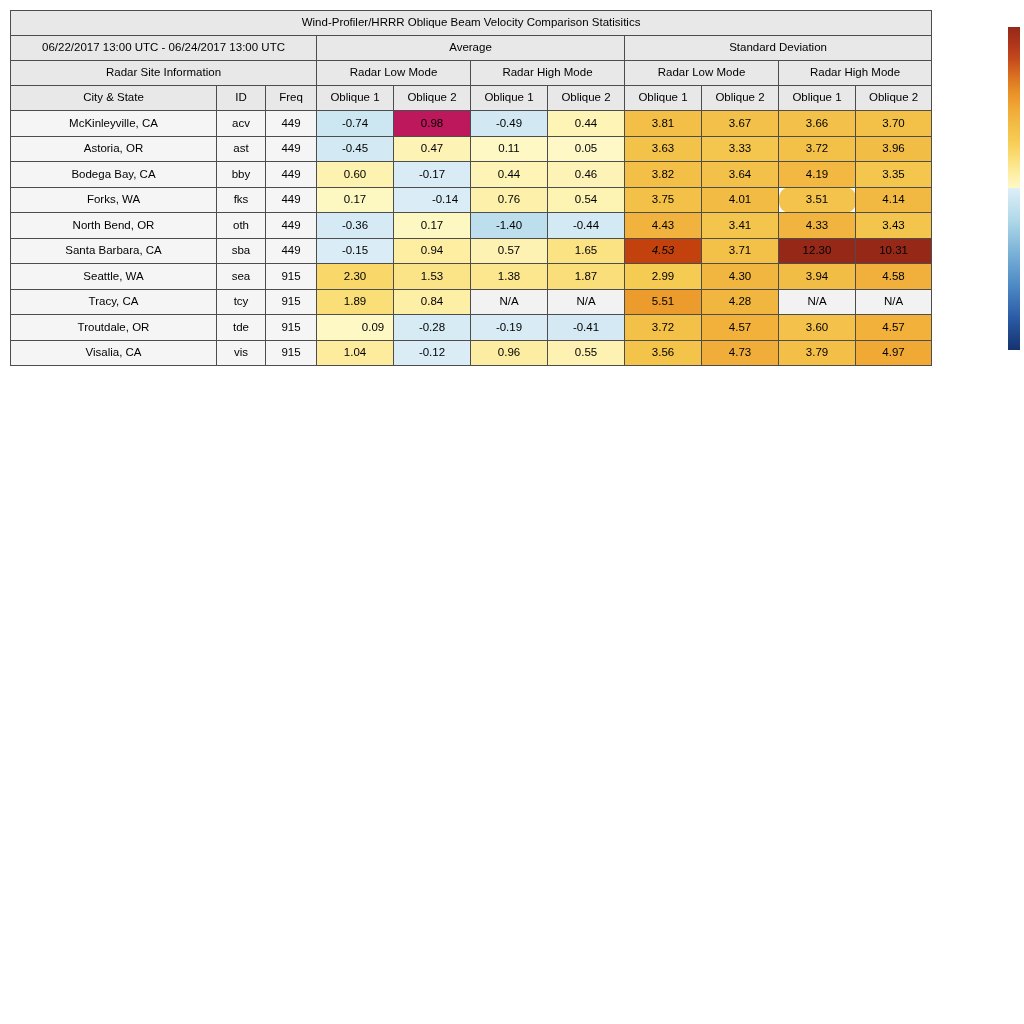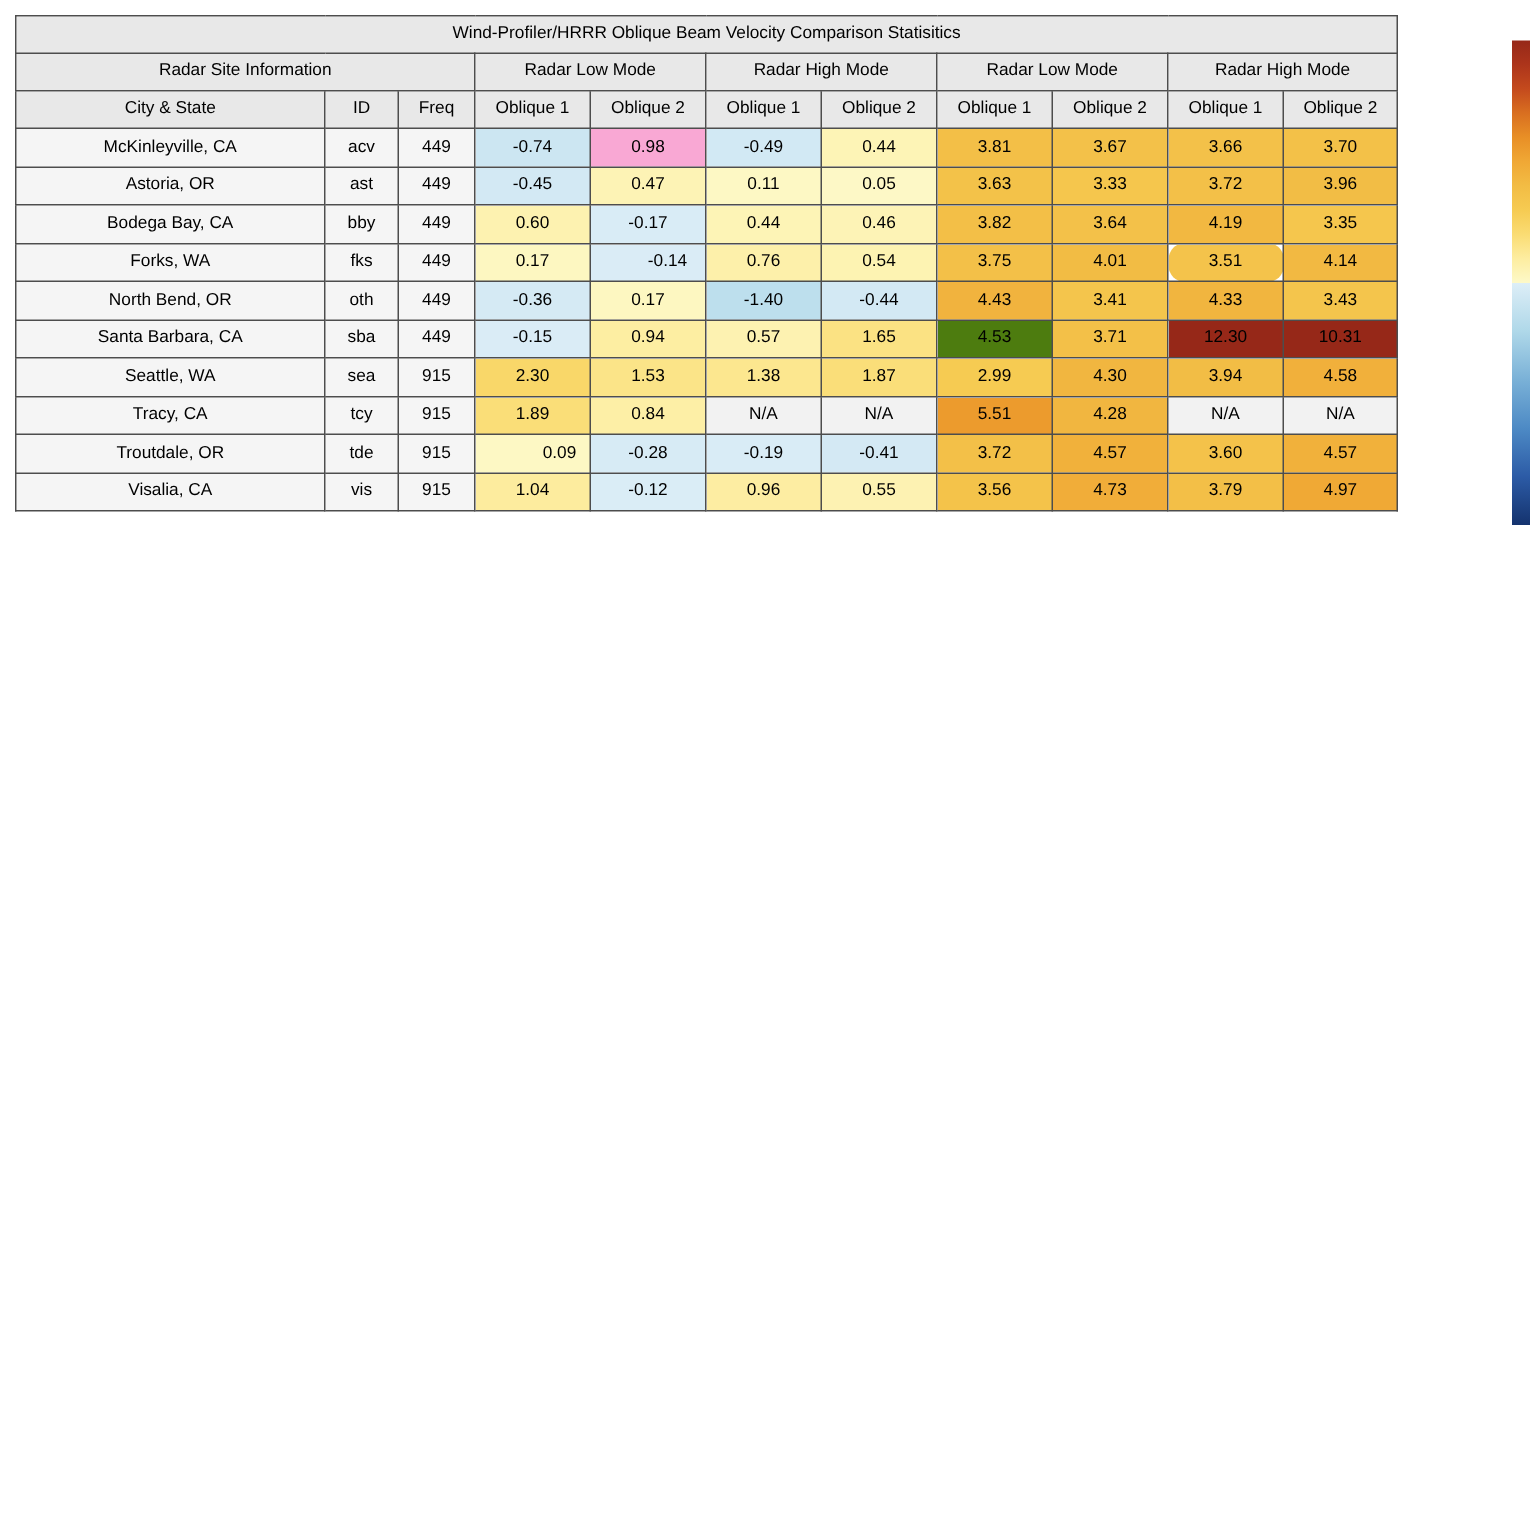--- a/index.html
+++ b/index.html
@@ -55,20 +55,25 @@
       <col style="width:77px">
         <col style="width:77px">
         <col style="width:77px">
         <col style="width:76px">
     </colgroup>
     <tbody id="table-body">
       <tr class="hrow">
         <td class="hdr" colspan="11">Wind-Profiler/HRRR Oblique Beam Velocity Comparison Statisitics</td>
       </tr>
       <tr class="hrow">
+        <td class="hdr" colspan="3">06/22/2017 13:00 UTC - 06/24/2017 13:00 UTC</td>
+        <td class="hdr" colspan="4">Average</td>
+        <td class="hdr" colspan="4">Standard Deviation</td>
+      </tr>
+      <tr class="hrow">
         <td class="hdr" colspan="3">Radar Site Information</td>
         <td class="hdr" colspan="2">Radar Low Mode</td>
         <td class="hdr" colspan="2">Radar High Mode</td>
         <td class="hdr" colspan="2">Radar Low Mode</td>
         <td class="hdr" colspan="2">Radar High Mode</td>
       </tr>
       <tr class="hrow">
         <td class="hdr">City &amp; State</td>
         <td class="hdr">ID</td>
         <td class="hdr">Freq</td>
@@ -79,21 +84,21 @@
         <td class="hdr">Oblique 1</td>
         <td class="hdr">Oblique 2</td>
         <td class="hdr">Oblique 1</td>
         <td class="hdr">Oblique 2</td>
       </tr>
     <tr class="drow">
           <td class="lbl">McKinleyville, CA</td>
           <td class="lbl">acv</td>
           <td class="lbl">449</td>
           <td style="background: rgb(204, 230, 242);">-0.74</td>
-          <td style="background: #f9a8d4;">0.98</td>
+          <td style="background: #be185d;">0.98</td>
           <td style="background: rgb(210, 233, 244);">-0.49</td>
           <td style="background: rgb(253, 244, 182);">0.44</td>
           <td style="background: rgb(243, 191, 71);">3.81</td>
           <td style="background: rgb(243, 193, 73);">3.67</td>
           <td style="background: rgb(243, 193, 73);">3.66</td>
           <td style="background: rgb(243, 193, 72);">3.70</td>
         </tr>
         <tr class="drow">
           <td class="lbl">Astoria, OR</td>
           <td class="lbl">ast</td>
@@ -147,21 +152,21 @@
           <td style="background: rgb(244, 197, 76);">3.43</td>
         </tr>
         <tr class="drow">
           <td class="lbl">Santa Barbara, CA</td>
           <td class="lbl">sba</td>
           <td class="lbl">449</td>
           <td style="background: rgb(218, 236, 246);">-0.15</td>
           <td style="background: rgb(253, 238, 162);">0.94</td>
           <td style="background: rgb(253, 242, 177);">0.57</td>
           <td style="background: rgb(251, 226, 131);">1.65</td>
-          <td style="background: #4d7c0f;">4.53</td>
+          <td style="background: #c2410c; font-style: italic;">4.53</td>
           <td style="background: rgb(243, 192, 72);">3.71</td>
           <td style="background: rgb(150, 40, 24);">12.30</td>
           <td style="background: rgb(150, 40, 24);">10.31</td>
         </tr>
         <tr class="drow">
           <td class="lbl">Seattle, WA</td>
           <td class="lbl">sea</td>
           <td class="lbl">915</td>
           <td style="background: rgb(249, 215, 105);">2.30</td>
           <td style="background: rgb(251, 228, 136);">1.53</td>

